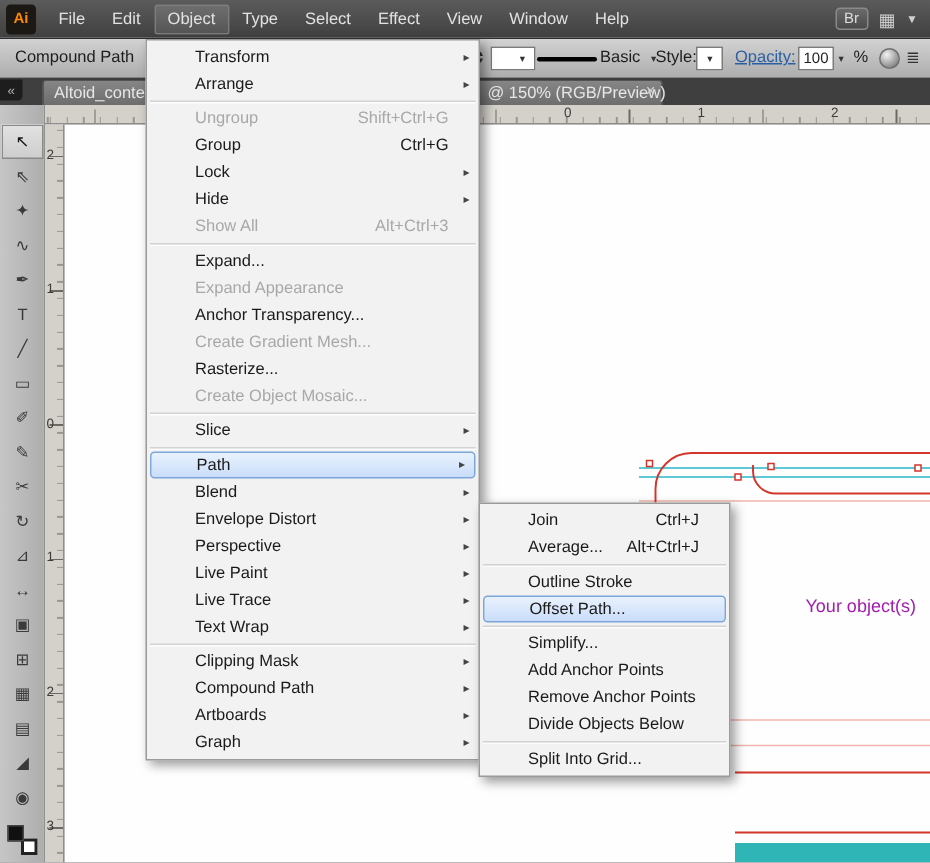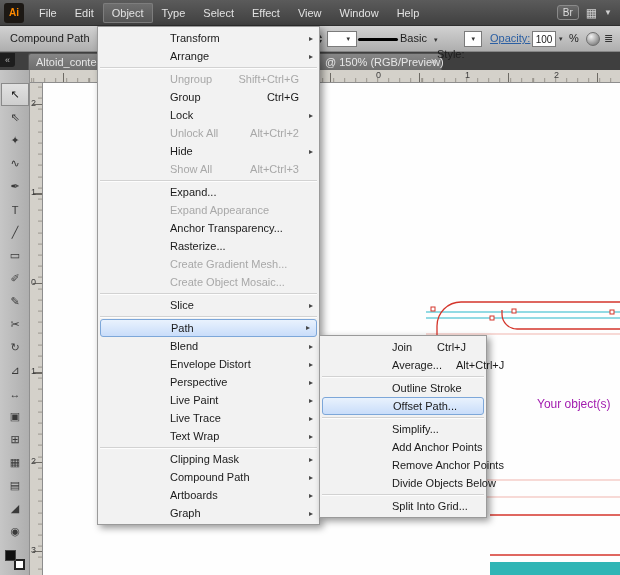--- a/index.html
+++ b/index.html
@@ -80,21 +80,21 @@
   .art-pink{stroke:var(--artwork-pink);fill:none;stroke-width:1;}
   .art-teal{fill:var(--artwork-teal);stroke:none;}
   .art-handle{fill:#fff;stroke:var(--artwork-red);stroke-width:1;}
   
   .menu{position:absolute;background:#f2f2f2;border:1px solid #9a9a9a;
     box-shadow:3px 3px 7px rgba(0,0,0,.4);padding:2px 0;font-size:11px;color:#1a1a1a;}
   .object-menu{left:97px;top:26px;width:223px;z-index:50;}
   .path-submenu{left:319px;top:335px;width:168px;z-index:51;}
   .menu-item{position:relative;height:18px;line-height:17px;display:flex;align-items:center;
     padding:0 20px 0 32px;cursor:default;}
-  .menu-item .mi-label{flex:0 0 auto;white-space:nowrap;margin-left:40px;}
+  .menu-item .mi-label{flex:0 0 auto;white-space:nowrap;}
   .menu-item .mi-shortcut{margin-left:auto;padding-left:14px;white-space:nowrap;}
   .menu-item .mi-arrow{position:absolute;right:6px;top:50%;transform:translateY(-50%);font-size:8px;color:#444;}
   .menu-item.disabled{color:#a8a8a8;}
   .menu-item.highlighted{background:linear-gradient(#e9f2fd,#c9ddfa);
     border:1px solid var(--menu-highlight-border);border-radius:3px;margin:0 2px;
     padding:0 18px 0 30px;height:18px;line-height:16px;}
   .menu-sep{height:1px;background:#d2d2d2;box-shadow:0 1px 0 #fdfdfd;margin:2px 2px;}
 </style>
 </head>
 <body>
@@ -128,21 +128,21 @@
       <span>▾</span>
     </span>
     <span class="whitebox" style="left:327px;width:30px;">
       <span class="ddglyph">▾</span>
     </span>
     <span class="stroke-preview"></span>
     <span class="cb" style="left:400px;">
       <span>Basic</span>
       <span class="ddglyph" style="margin-left:4px;">▾</span>
     </span>
-    <span class="cb" style="left:437px;margin-top:16px;">Style:</span>
+    <span class="cb" style="left:437px;">Style:</span>
     <span class="whitebox" style="left:464px;width:18px;">
       <span class="ddglyph">▾</span>
     </span>
     <span class="cb opacity-link" style="left:490px;">Opacity:</span>
     <span class="whitebox" style="left:532px;width:24px;justify-content:center;">
       <span>100</span>
     </span>
     <span class="cb ddglyph" style="left:559px;top:9px;position:absolute;">▾</span>
     <span class="cb" style="left:569px;">%</span>
     <span class="sphere"></span>
@@ -280,48 +280,44 @@
         <span class="mi-shortcut">Shift+Ctrl+G</span>
       </div>
       <div class="menu-item">
         <span class="mi-label">Group</span>
         <span class="mi-shortcut">Ctrl+G</span>
       </div>
       <div class="menu-item">
         <span class="mi-label">Lock</span>
         <span class="mi-arrow">▸</span>
       </div>
-      <div class="menu-item disabled">
-        <span class="mi-label">Unlock All</span>
-        <span class="mi-shortcut">Alt+Ctrl+2</span>
-      </div>
       <div class="menu-item">
         <span class="mi-label">Hide</span>
         <span class="mi-arrow">▸</span>
       </div>
       <div class="menu-item disabled">
         <span class="mi-label">Show All</span>
         <span class="mi-shortcut">Alt+Ctrl+3</span>
       </div>
       <div class="menu-sep"></div>
       <div class="menu-item">
         <span class="mi-label">Expand...</span>
       </div>
       <div class="menu-item disabled">
         <span class="mi-label">Expand Appearance</span>
       </div>
       <div class="menu-item">
         <span class="mi-label">Anchor Transparency...</span>
       </div>
-      <div class="menu-item">
-        <span class="mi-label">Rasterize...</span>
-      </div>
       <div class="menu-item disabled">
         <span class="mi-label">Create Gradient Mesh...</span>
       </div>
+      <div class="menu-item">
+        <span class="mi-label">Rasterize...</span>
+      </div>
       <div class="menu-item disabled">
         <span class="mi-label">Create Object Mosaic...</span>
       </div>
       <div class="menu-sep"></div>
       <div class="menu-item">
         <span class="mi-label">Slice</span>
         <span class="mi-arrow">▸</span>
       </div>
       <div class="menu-sep"></div>
       <div class="menu-item highlighted">

